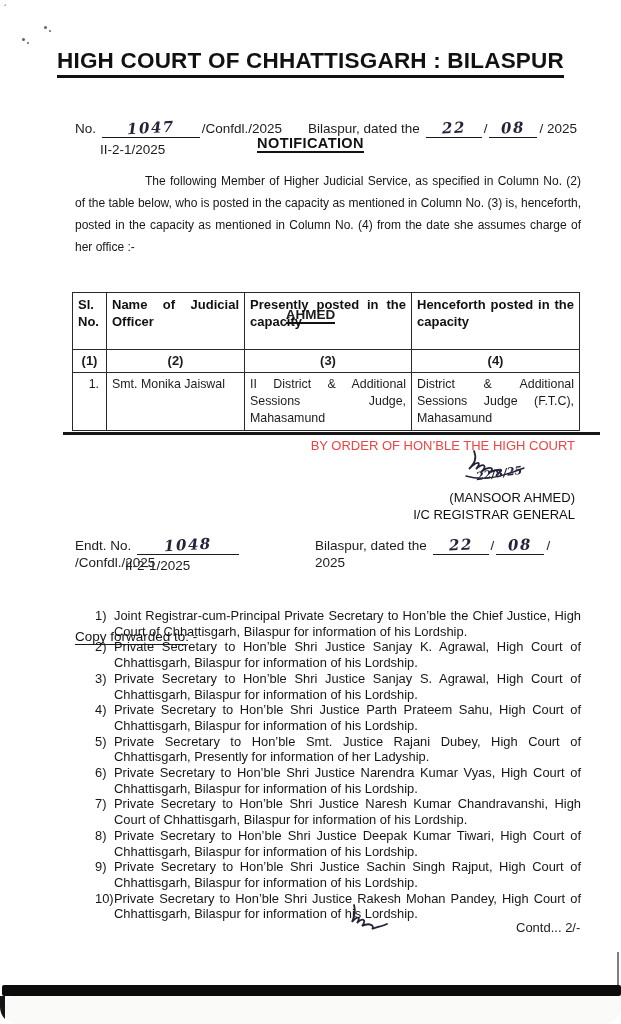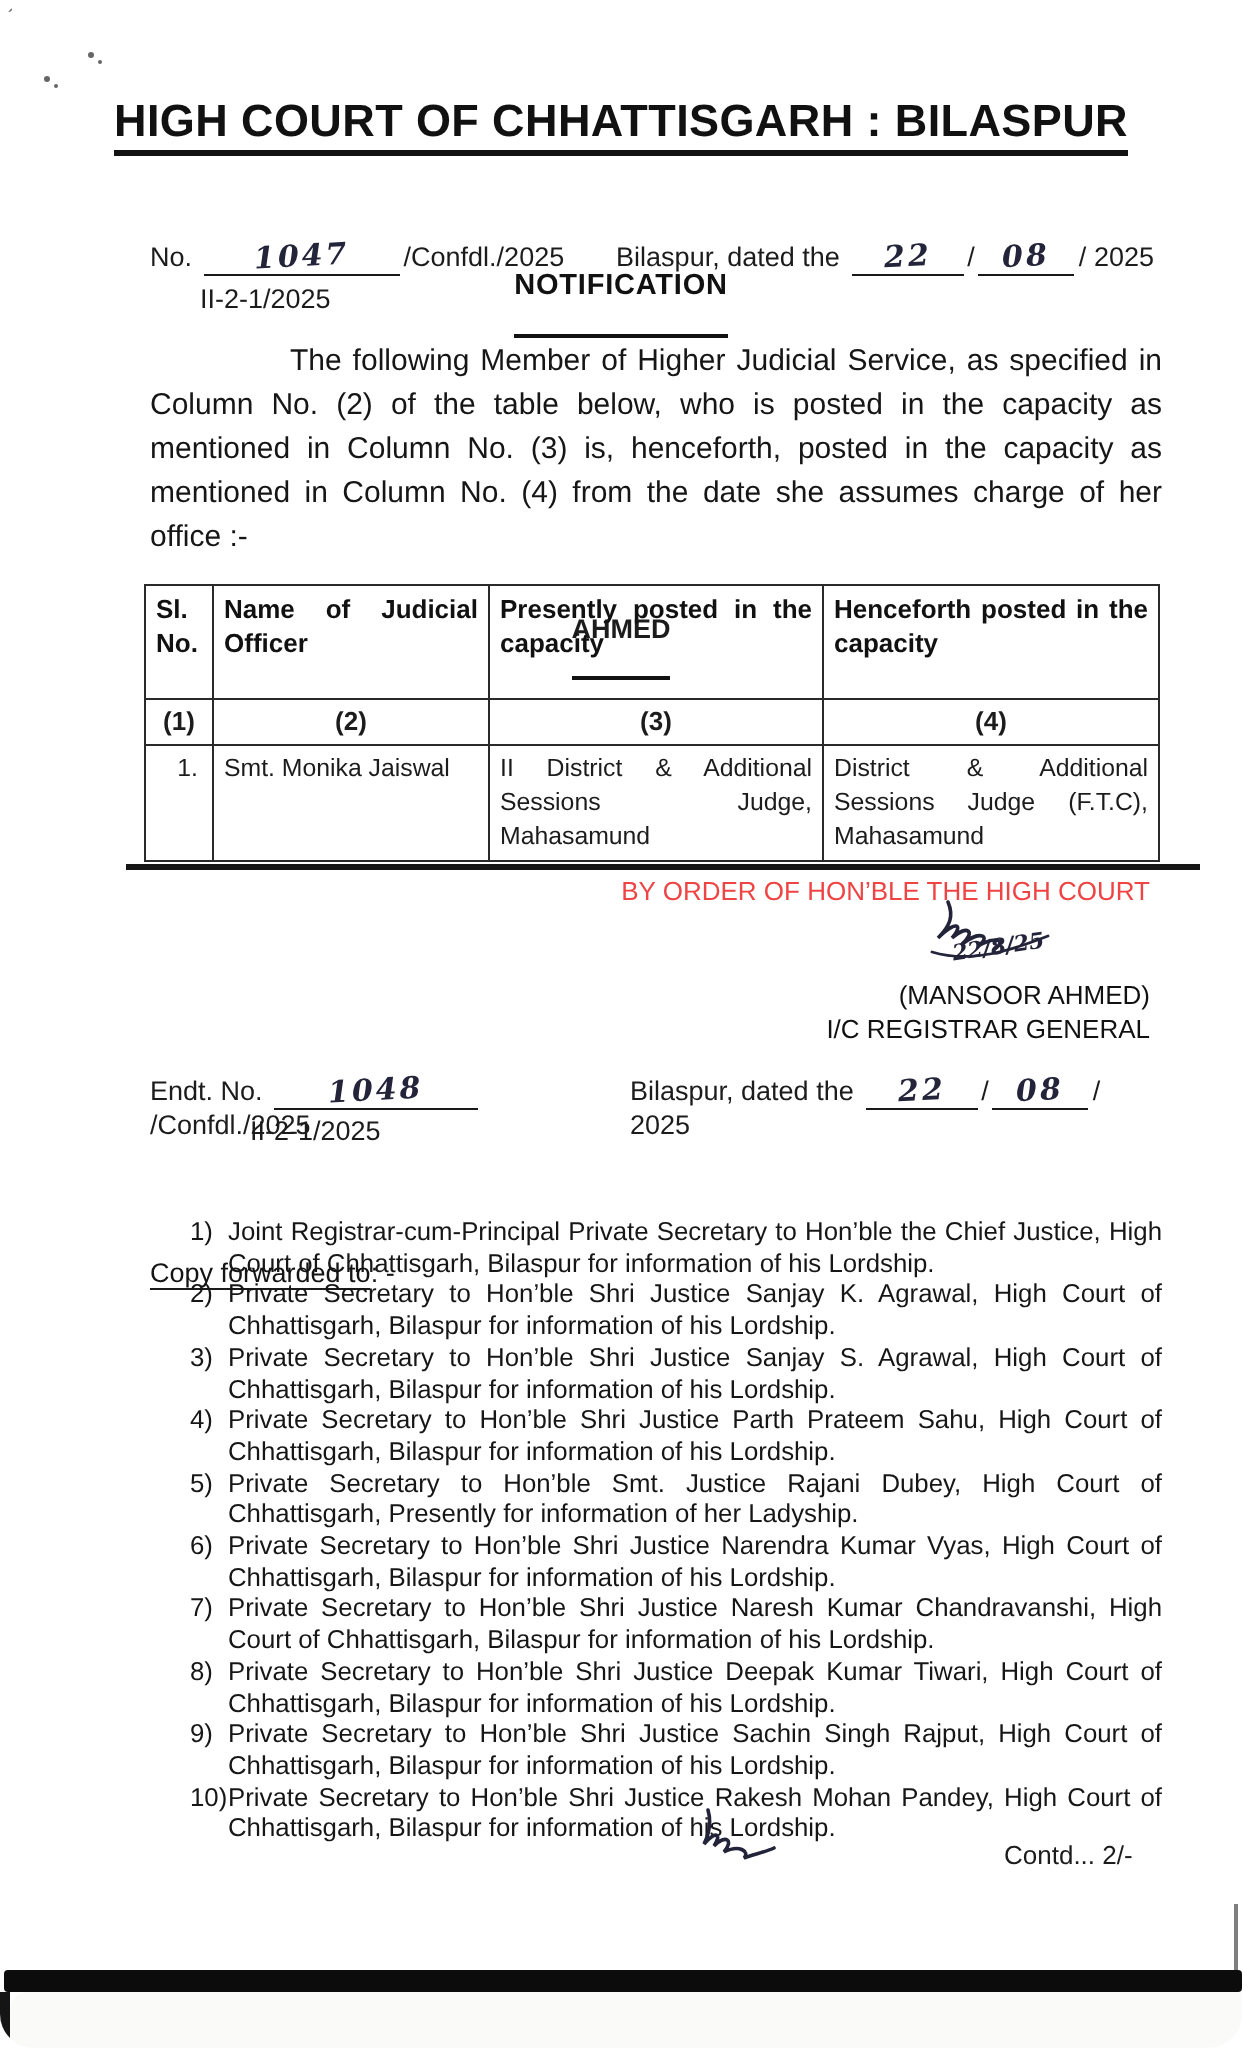--- a/index.html
+++ b/index.html
@@ -1,30 +1,30 @@
 <!DOCTYPE html>
 <html><head>
 <meta charset="utf-8">
 <style>
   html,body{margin:0;padding:0;background:#ffffff;}
   .doc{position:relative;width:621px;height:1024px;background:#ffffff;overflow:hidden;
        font-family:"Liberation Sans",sans-serif;color:#1c1c1c;border-radius:17px;}
   .abs{position:absolute;}
   .centerline{position:absolute;left:0;right:0;text-align:center;}
   .u-thick{display:inline-block;border-bottom:3px solid #121212;padding-bottom:1px;}
-  .u-med{display:inline-block;border-bottom:2px solid #121212;padding-bottom:16px;margin-top:44px;}
+  .u-med{display:inline-block;border-bottom:2px solid #121212;padding-bottom:0px;margin-top:44px;}
   .title{font-size:22.5px;font-weight:bold;letter-spacing:0.2px;color:#111;}
   .subtitle{font-size:14.5px;font-weight:bold;letter-spacing:0.4px;color:#111;}
   .refrow{display:flex;justify-content:space-between;align-items:flex-end;font-size:13.5px;}
   .fill{display:inline-block;border-bottom:1.6px solid #1a1a1a;text-align:center;
         padding:0 5px;margin:0 2px;}
   .hand{font-family:"DejaVu Serif",serif;font-style:italic;font-weight:700;
         color:#23233a;display:inline-block;transform:rotate(-3deg);font-size:15px;letter-spacing:1.5px;}
   .hand-sm{font-family:"DejaVu Serif",serif;font-style:italic;font-weight:700;color:#23233a;}
-  .para{font-size:15px;line-height:22px;text-align:justify;text-indent:70px;color:#161616;}
+  .para{font-size:12px;line-height:22px;text-align:justify;text-indent:70px;color:#161616;}
   table.main{border-collapse:collapse;width:507px;table-layout:fixed;}
   table.main td{border:1.8px solid #2a2a2a;vertical-align:top;padding:3px 5px;}
   td.th{font-weight:bold;font-size:13px;line-height:17px;height:50px;text-align:justify;color:#111;}
   td.colnum{font-weight:bold;font-size:13px;text-align:center;height:16px;padding:1px 2px;}
   td.cell{font-size:12.4px;line-height:17px;height:50px;}
   .just{text-align:justify;}
   .rule{background:#161616;height:2.5px;}
   .orderline{font-size:13px;color:#ef4444;}
   .sigblock{text-align:right;font-size:13px;line-height:17px;color:#111;}
   .copyhead{font-size:13.5px;color:#141414;}
@@ -179,21 +179,21 @@
       <span class="num">10)</span>
       <span class="txt">Private Secretary to Hon’ble Shri Justice Rakesh Mohan Pandey, High Court of Chhattisgarh, Bilaspur for information of his Lordship.</span>
     </div>
     </div>
 
   <div class="abs" style="top:903px;left:344px;">
     <svg width="46" height="32" viewBox="0 0 46 32">
       <path d="M10 2 C12 9 10 15 8 19 C14 12 17 14 13 20 C19 14 23 17 18 23 C26 19 31 23 28 26 C33 24 39 23 43 21" fill="none" stroke="#23233a" stroke-width="1.8" stroke-linecap="round"></path>
     </svg>
   </div>
-  <div class="abs" style="top:920px;left:502px;font-size:13px;">Contd... 2/-</div>
+  <div class="abs" style="top:920px;left:516px;font-size:13px;">Contd... 2/-</div>
 
   <div class="hairline" style="top:952px;right:2px;width:2px;height:36px;"></div>
 
   <div class="abs botbar" style="top:985px;left:2px;right:0;height:11px;"></div>
   <div class="abs leftedge" style="top:996px;left:0;width:5px;height:28px;"></div>
   <div class="abs nextpage" style="top:996px;left:5px;right:0;height:28px;"></div>
 
 </div>
 
 </body></html>

